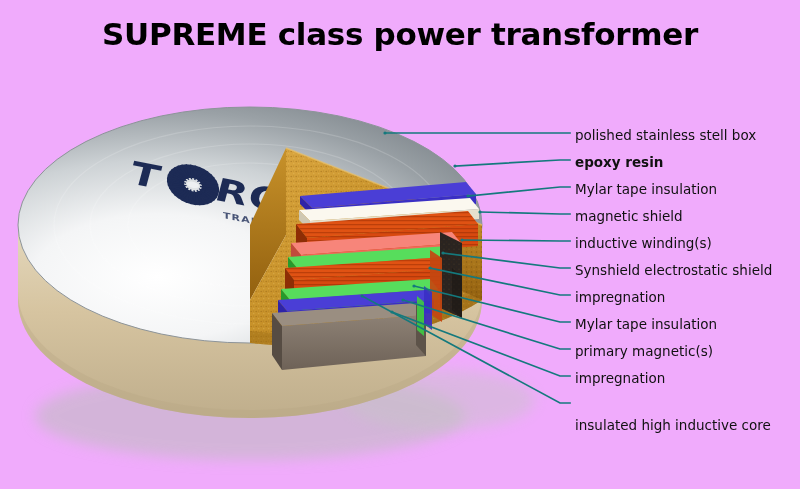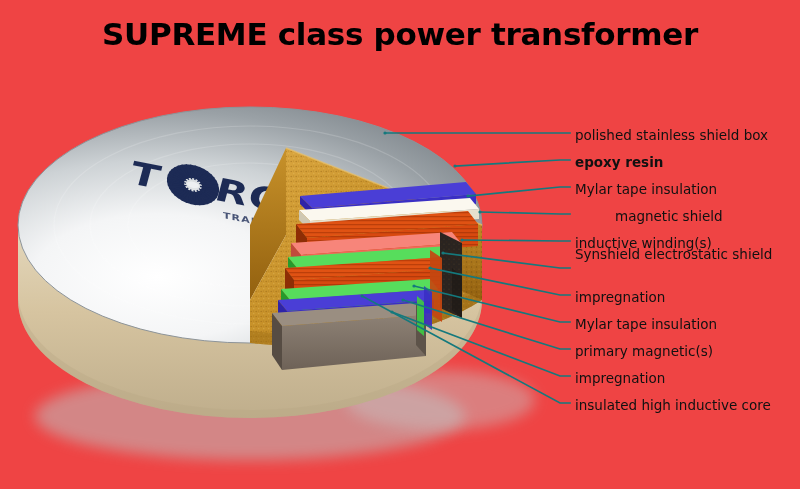--- a/index.html
+++ b/index.html
@@ -1,18 +1,18 @@
 <!DOCTYPE html>
 <html><head>
 <meta charset="utf-8">
 <style>
   html,body{margin:0;padding:0;background:#ffffff;}
   body{width:800px;height:489px;overflow:hidden;
        font-family:"DejaVu Sans","Liberation Sans",sans-serif;}
-  #stage{position:relative;width:800px;height:489px;background:#ef4444;}
+  #stage{position:relative;width:800px;height:489px;background:#f0abfc;}
 
   
   #title{
     position:absolute;left:0;top:16px;width:800px;text-align:center;
     font-family:"DejaVu Sans","Liberation Sans",sans-serif;
     font-weight:bold;font-size:31px;letter-spacing:-0.3px;color:#000;
     white-space:nowrap;
   }
 
   
@@ -393,26 +393,26 @@
         <polyline points="403,300 560,349 570,349"></polyline>
         <circle cx="403" cy="300" r="1.6" fill="#14797d" stroke="none"></circle>
         <polyline points="392,312 560,376 570,376"></polyline>
         <circle cx="392" cy="312" r="1.6" fill="#14797d" stroke="none"></circle>
         <polyline points="362,296 560,403 570,403"></polyline>
         <circle cx="362" cy="296" r="1.6" fill="#14797d" stroke="none"></circle>
       </g>
   </svg>
 
   <div id="labels">
-      <div class="lbl" style="top: 128px;">polished stainless shield box</div>
+      <div class="lbl" style="top: 128px;">polished stainless stell box</div>
       <div class="lbl" style="top: 155px; font-weight: bold;">epoxy resin</div>
       <div class="lbl" style="top: 182px;">Mylar tape insulation</div>
-      <div class="lbl" style="top: 209px; margin-left: 40px;">magnetic shield</div>
+      <div class="lbl" style="top: 209px;">magnetic shield</div>
       <div class="lbl" style="top: 236px;">inductive winding(s)</div>
-      <div class="lbl" style="top: 247px;">Synshield electrostatic shield</div>
+      <div class="lbl" style="top: 263px;">Synshield electrostatic shield</div>
       <div class="lbl" style="top: 290px;">impregnation</div>
       <div class="lbl" style="top: 317px;">Mylar tape insulation</div>
       <div class="lbl" style="top: 344px;">primary magnetic(s)</div>
       <div class="lbl" style="top: 371px;">impregnation</div>
-      <div class="lbl" style="top: 398px;">insulated high inductive core</div>
+      <div class="lbl" style="top: 418px;">insulated high inductive core</div>
     </div>
 
 </div>
 
 </body></html>

